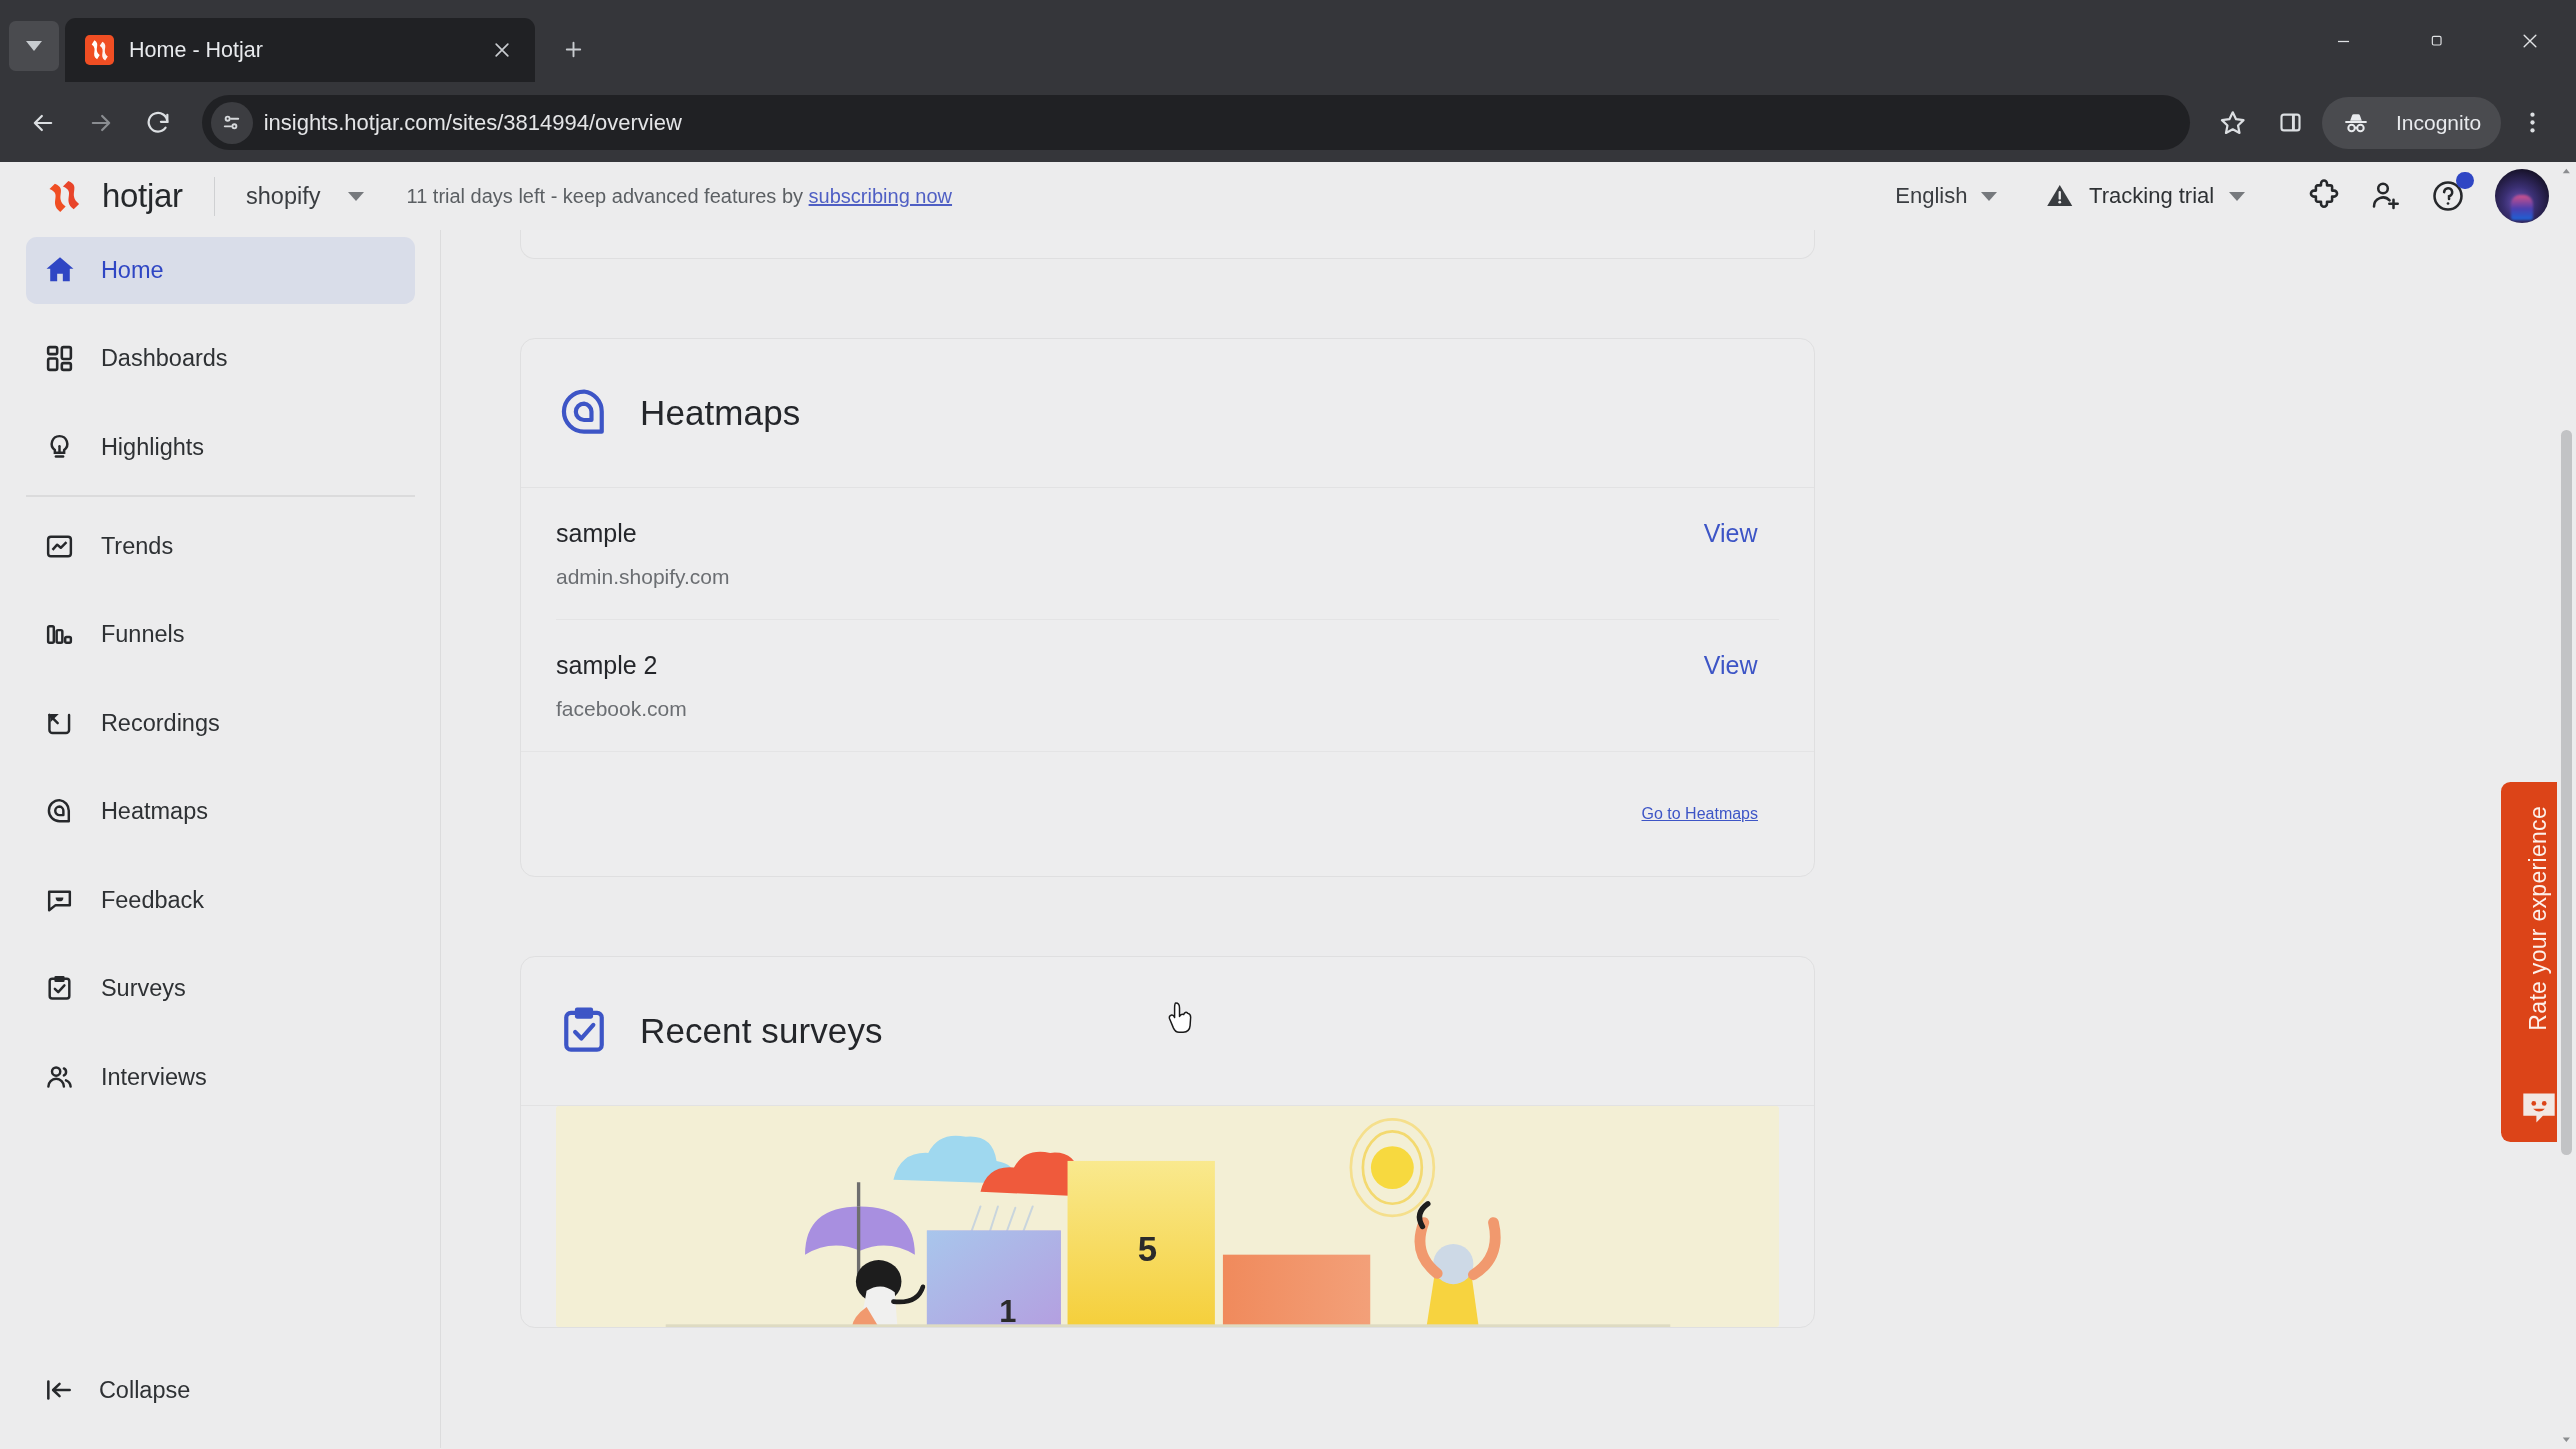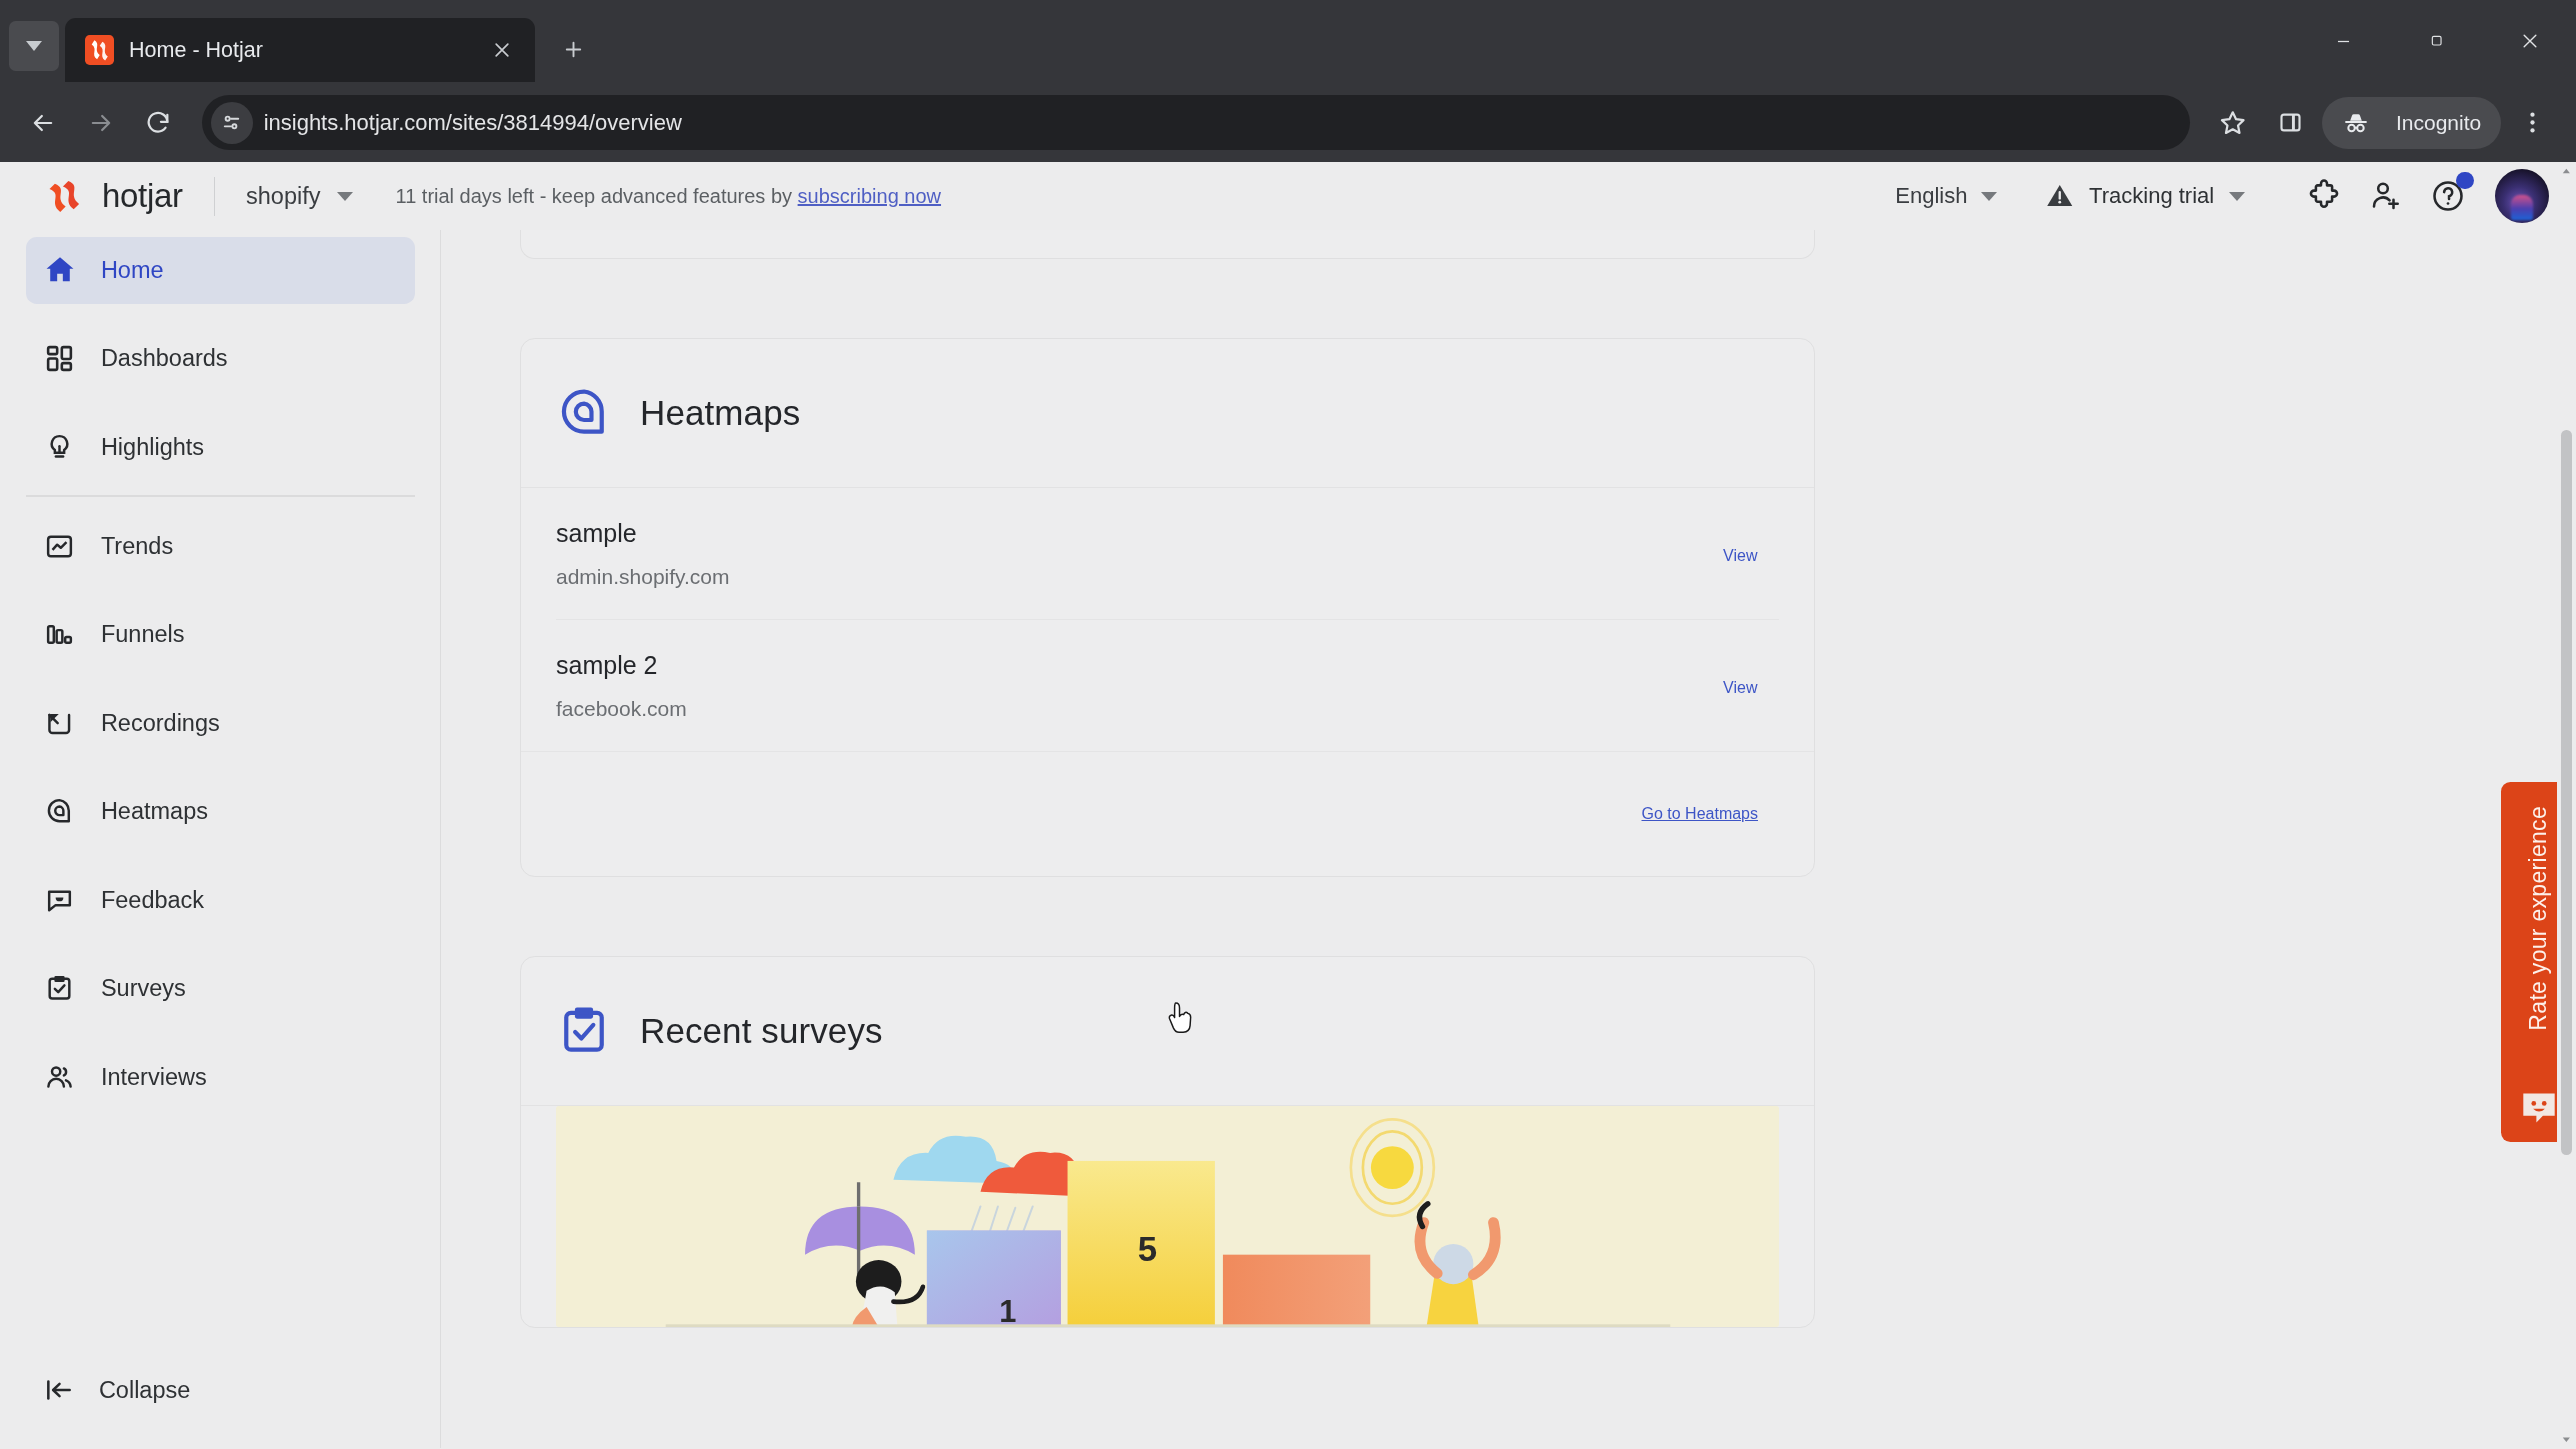--- a/index.html
+++ b/index.html
@@ -92,21 +92,21 @@
   }
 
   
   .hj-header {
     height: 68px; display: flex; align-items: center;
     padding-left: 48px; padding-right: 27px; gap: 0; background: #ececed;
   }
   .hj-logo { display: flex; align-items: center; gap: 12px; flex: 0 0 auto; }
   .hj-wordmark { font-size: 33px; color: #25282b; letter-spacing: -0.3px; font-weight: 400; }
   .hdr-sep { width: 1.3px; height: 39px; background: #cfd0d2; margin: 0 31px; flex: 0 0 auto; }
-  .site-select { display: flex; align-items: center; gap: 16px; flex: 0 0 auto; }
+  .site-select { display: flex; align-items: center; gap: 27px; flex: 0 0 auto; }
   .site-name { font-size: 23.5px; color: #3a3d41; }
   .caret { width: 0; height: 0; border-left: 8px solid transparent; border-right: 8px solid transparent; border-top: 9.4px solid #76797d; }
   .trial-banner { font-size: 20px; color: #5b5f63; margin-left: 43px; white-space: nowrap; flex: 0 0 auto; }
   .trial-banner a { color: #4f5fc4; text-decoration: underline; }
   .hdr-right { margin-left: auto; display: flex; align-items: center; gap: 0; flex: 0 0 auto; }
   .lang-select { display: flex; align-items: center; gap: 13.4px; margin-right: 48px; }
   .lang-label { font-size: 22px; color: #3a3d41; }
   .tracking { display: flex; align-items: center; gap: 14.8px; margin-right: 48px; }
   .tracking-label { font-size: 22px; color: #2e3134; }
   .hdr-icon-btn {
@@ -173,21 +173,21 @@
 
   .hm-row { padding: 0 35px; }
   .hm-row-inner {
     display: flex; align-items: flex-start; justify-content: space-between;
     padding: 31px 0 29.5px 0;
   }
   .hm-row + .hm-row .hm-row-inner { border-top: 1.3px solid #e4e4e5; }
   .hm-name { font-size: 25px; color: #24262a; margin-bottom: 17.4px; }
   .hm-url { font-size: 21px; color: #6b6e72; }
   .hm-view {
-    font-size: 16px; color: #3d55c6; margin-top: 28px; margin-right: 21.5px;
+    font-size: 25px; color: #3d55c6; margin-top: 0; margin-right: 21.5px;
     white-space: nowrap;
   }
   .card-foot {
     border-top: 1.3px solid #e4e4e5;
     height: 125px; display: flex; align-items: center; justify-content: flex-end;
     padding-right: 56px;
   }
   .foot-link { font-size: 16px; color: #3d55c6; }
 
   

